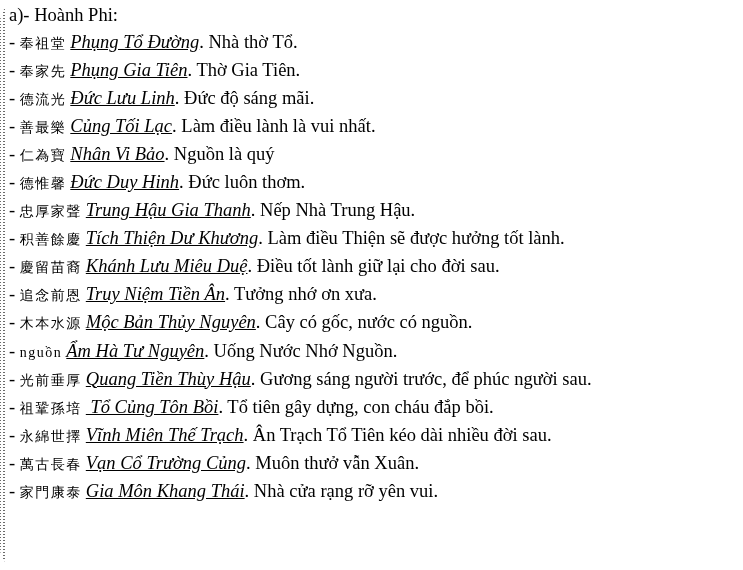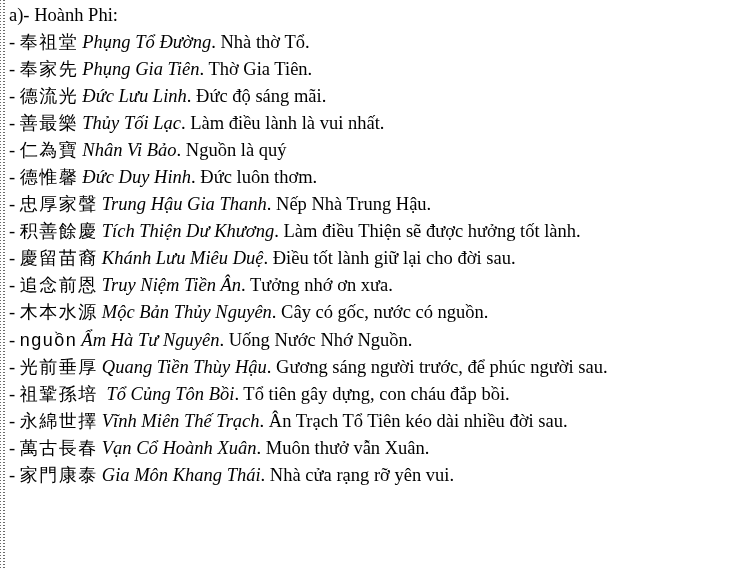--- a/index.html
+++ b/index.html
@@ -4,20 +4,21 @@
 <style>
   html, body { margin: 0; padding: 0; background: #ffffff; }
   .page {
     position: relative;
     width: 743px;
     height: 570px;
     background: #ffffff;
     overflow: hidden;
     font-family: "Liberation Serif", serif;
     color: #000000;
+    border-radius: 22px;
   }
   .dotted-edge {
     position: absolute;
     top: 0; bottom: 0;
     width: 1px;
     background: repeating-linear-gradient(to bottom, #6a6a6a 0 1px, transparent 1px 3px);
   }
   .dotted-edge.e1 { left: 0px; }
   .dotted-edge.e2 { left: 3px; width: 2px; }
   .content {
@@ -31,44 +32,44 @@
     line-height: 27px;
     white-space: nowrap;
   }
   .row {
     font-size: 18.5px;
     line-height: 27.05px;
     white-space: nowrap;
   }
   .dash, .sep { white-space: pre; }
   .han {
-    font-family: Liberation Sans, sans-serif;
-    font-size: 18px;
+    font-family: Liberation Serif, serif;
+    font-size: 14px;
     letter-spacing: 1.5px;
     margin-right: 4px;
     margin-top: 36px;
   }
-  .viet { font-style: italic; }
+  .viet { font-style: italic; text-decoration: underline; }
 </style>
 </head>
 <body>
 
 <div class="page">
   <div class="dotted-edge e1"></div>
   <div class="dotted-edge e2"></div>
   <div class="content">
     <div class="heading">a)- Hoành Phi:</div>
     <div id="list">
   <div class="row"><span class="dash">- </span><span class="han">奉祖堂</span><span class="viet">Phụng Tổ Đường</span><span class="sep">. </span><span class="meaning">Nhà thờ Tổ.</span></div>
 
   <div class="row"><span class="dash">- </span><span class="han">奉家先</span><span class="viet">Phụng Gia Tiên</span><span class="sep">. </span><span class="meaning">Thờ Gia Tiên.</span></div>
 
   <div class="row"><span class="dash">- </span><span class="han">德流光</span><span class="viet">Đức Lưu Linh</span><span class="sep">. </span><span class="meaning">Đức độ sáng mãi.</span></div>
 
-  <div class="row"><span class="dash">- </span><span class="han">善最樂</span><span class="viet">Thủy Tối Lạc</span><span class="sep">. </span><span class="meaning">Làm điều lành là vui nhất.</span></div>
+  <div class="row"><span class="dash">- </span><span class="han">善最樂</span><span class="viet">Củng Tối Lạc</span><span class="sep">. </span><span class="meaning">Làm điều lành là vui nhất.</span></div>
 
   <div class="row"><span class="dash">- </span><span class="han">仁為寶</span><span class="viet">Nhân Vi Bảo</span><span class="sep">. </span><span class="meaning">Nguồn là quý</span></div>
 
   <div class="row"><span class="dash">- </span><span class="han">德惟馨</span><span class="viet">Đức Duy Hinh</span><span class="sep">. </span><span class="meaning">Đức luôn thơm.</span></div>
 
   <div class="row"><span class="dash">- </span><span class="han">忠厚家聲</span><span class="viet">Trung Hậu Gia Thanh</span><span class="sep">. </span><span class="meaning">Nếp Nhà Trung Hậu.</span></div>
 
   <div class="row"><span class="dash">- </span><span class="han">积善餘慶</span><span class="viet">Tích Thiện Dư Khương</span><span class="sep">. </span><span class="meaning">Làm điều Thiện sẽ được hưởng tốt lành.</span></div>
 
   <div class="row"><span class="dash">- </span><span class="han">慶留苗裔</span><span class="viet">Khánh Lưu Miêu Duệ</span><span class="sep">. </span><span class="meaning">Điều tốt lành giữ lại cho đời sau.</span></div>
@@ -81,18 +82,18 @@
   <div class="row"><span class="dash">- </span><span class="han">木本水源</span><span class="viet">Mộc Bản Thủy Nguyên</span><span class="sep">. </span><span class="meaning">Cây có gốc, nước có nguồn.</span></div>
 
   <div class="row"><span class="dash">- </span><span class="han">nguồn</span><span class="viet">Ẩm Hà Tư Nguyên</span><span class="sep">. </span><span class="meaning">Uống Nước Nhớ Nguồn.</span></div>
 
   <div class="row"><span class="dash">- </span><span class="han">光前垂厚</span><span class="viet">Quang Tiền Thùy Hậu</span><span class="sep">. </span><span class="meaning">Gương sáng người trước, để phúc người sau.</span></div>
 
   <div class="row"><span class="dash">- </span><span class="han">祖鞏孫培</span><span class="viet"> Tổ Củng Tôn Bồi</span><span class="sep">. </span><span class="meaning">Tổ tiên gây dựng, con cháu đắp bồi.</span></div>
 
   <div class="row"><span class="dash">- </span><span class="han">永綿世擇</span><span class="viet">Vĩnh Miên Thế Trạch</span><span class="sep">. </span><span class="meaning">Ân Trạch Tổ Tiên kéo dài nhiều đời sau.</span></div>
 
-  <div class="row"><span class="dash">- </span><span class="han">萬古長春</span><span class="viet">Vạn Cổ Hoành Xuân</span><span class="sep">. </span><span class="meaning">Muôn thưở vẫn Xuân.</span></div>
+  <div class="row"><span class="dash">- </span><span class="han">萬古長春</span><span class="viet">Vạn Cổ Trường Củng</span><span class="sep">. </span><span class="meaning">Muôn thưở vẫn Xuân.</span></div>
 
   <div class="row"><span class="dash">- </span><span class="han">家門康泰</span><span class="viet">Gia Môn Khang Thái</span><span class="sep">. </span><span class="meaning">Nhà cửa rạng rỡ yên vui.</span></div>
 </div>
   </div>
 </div>
 
 </body></html>

